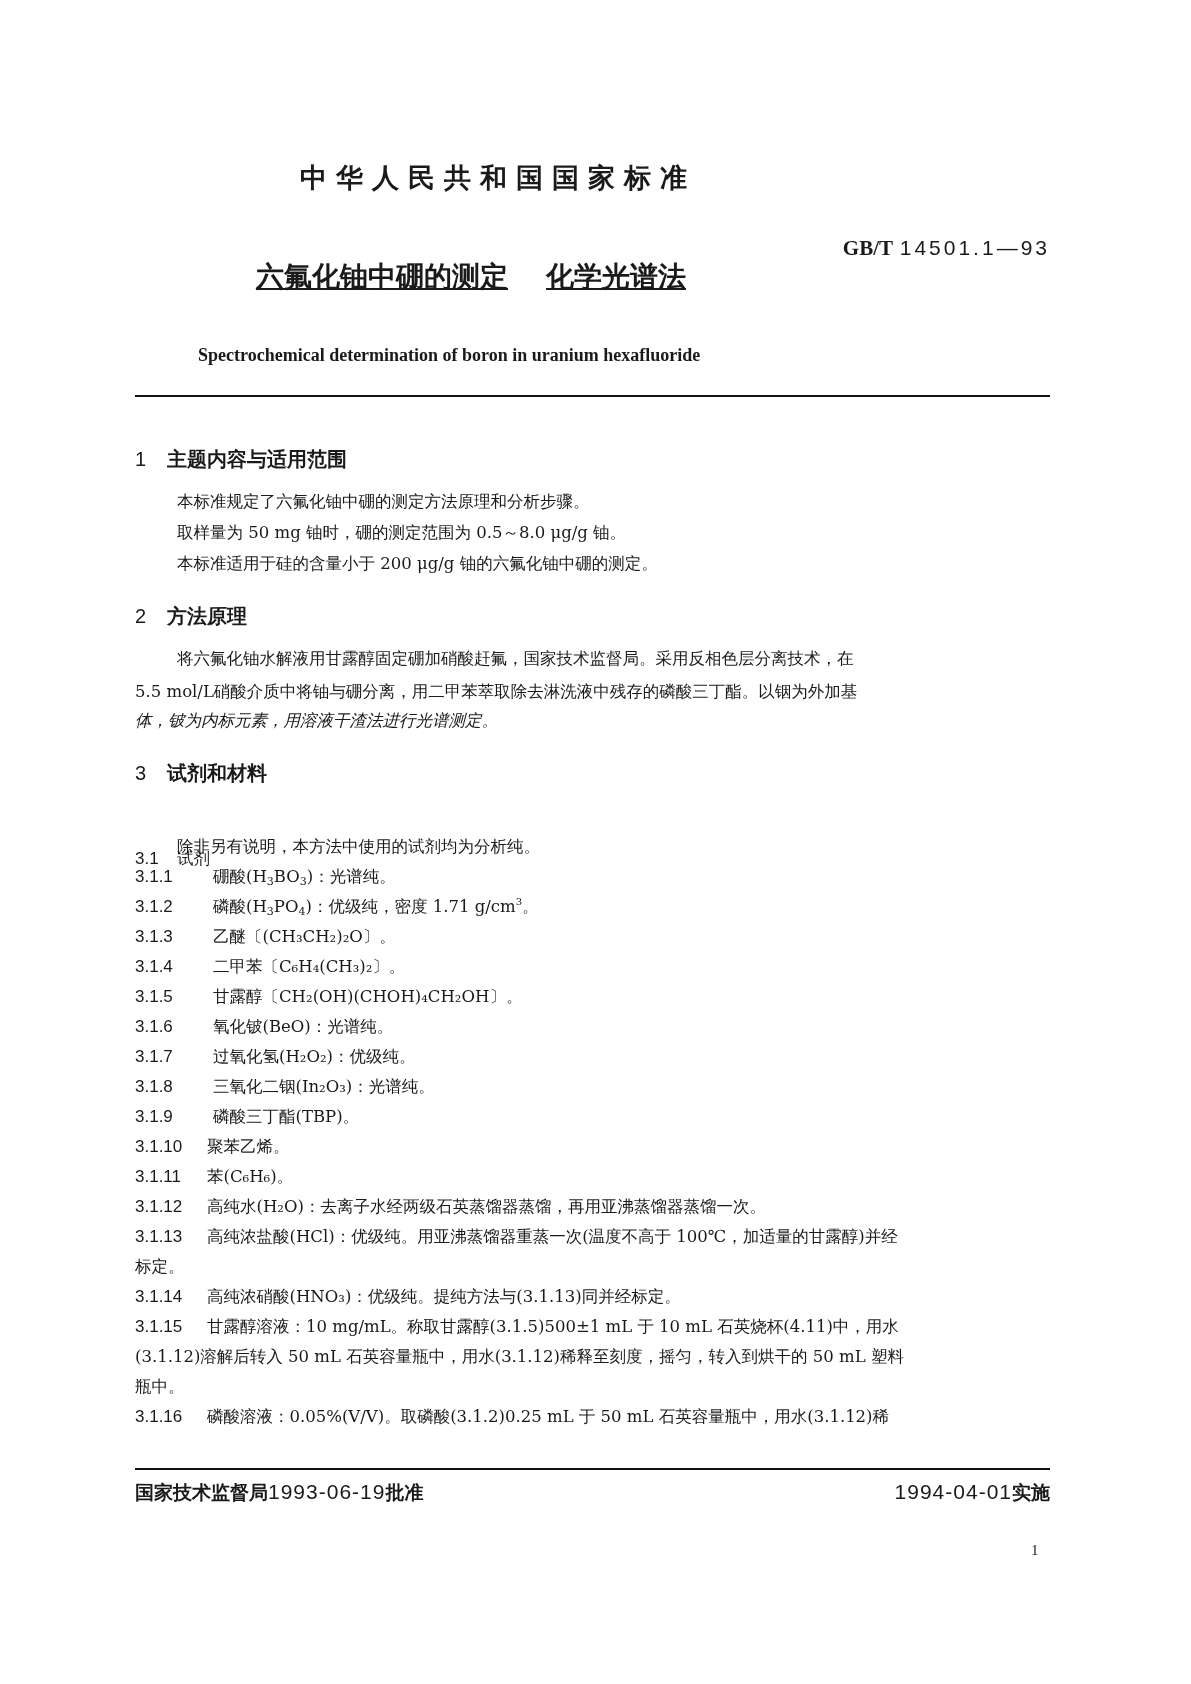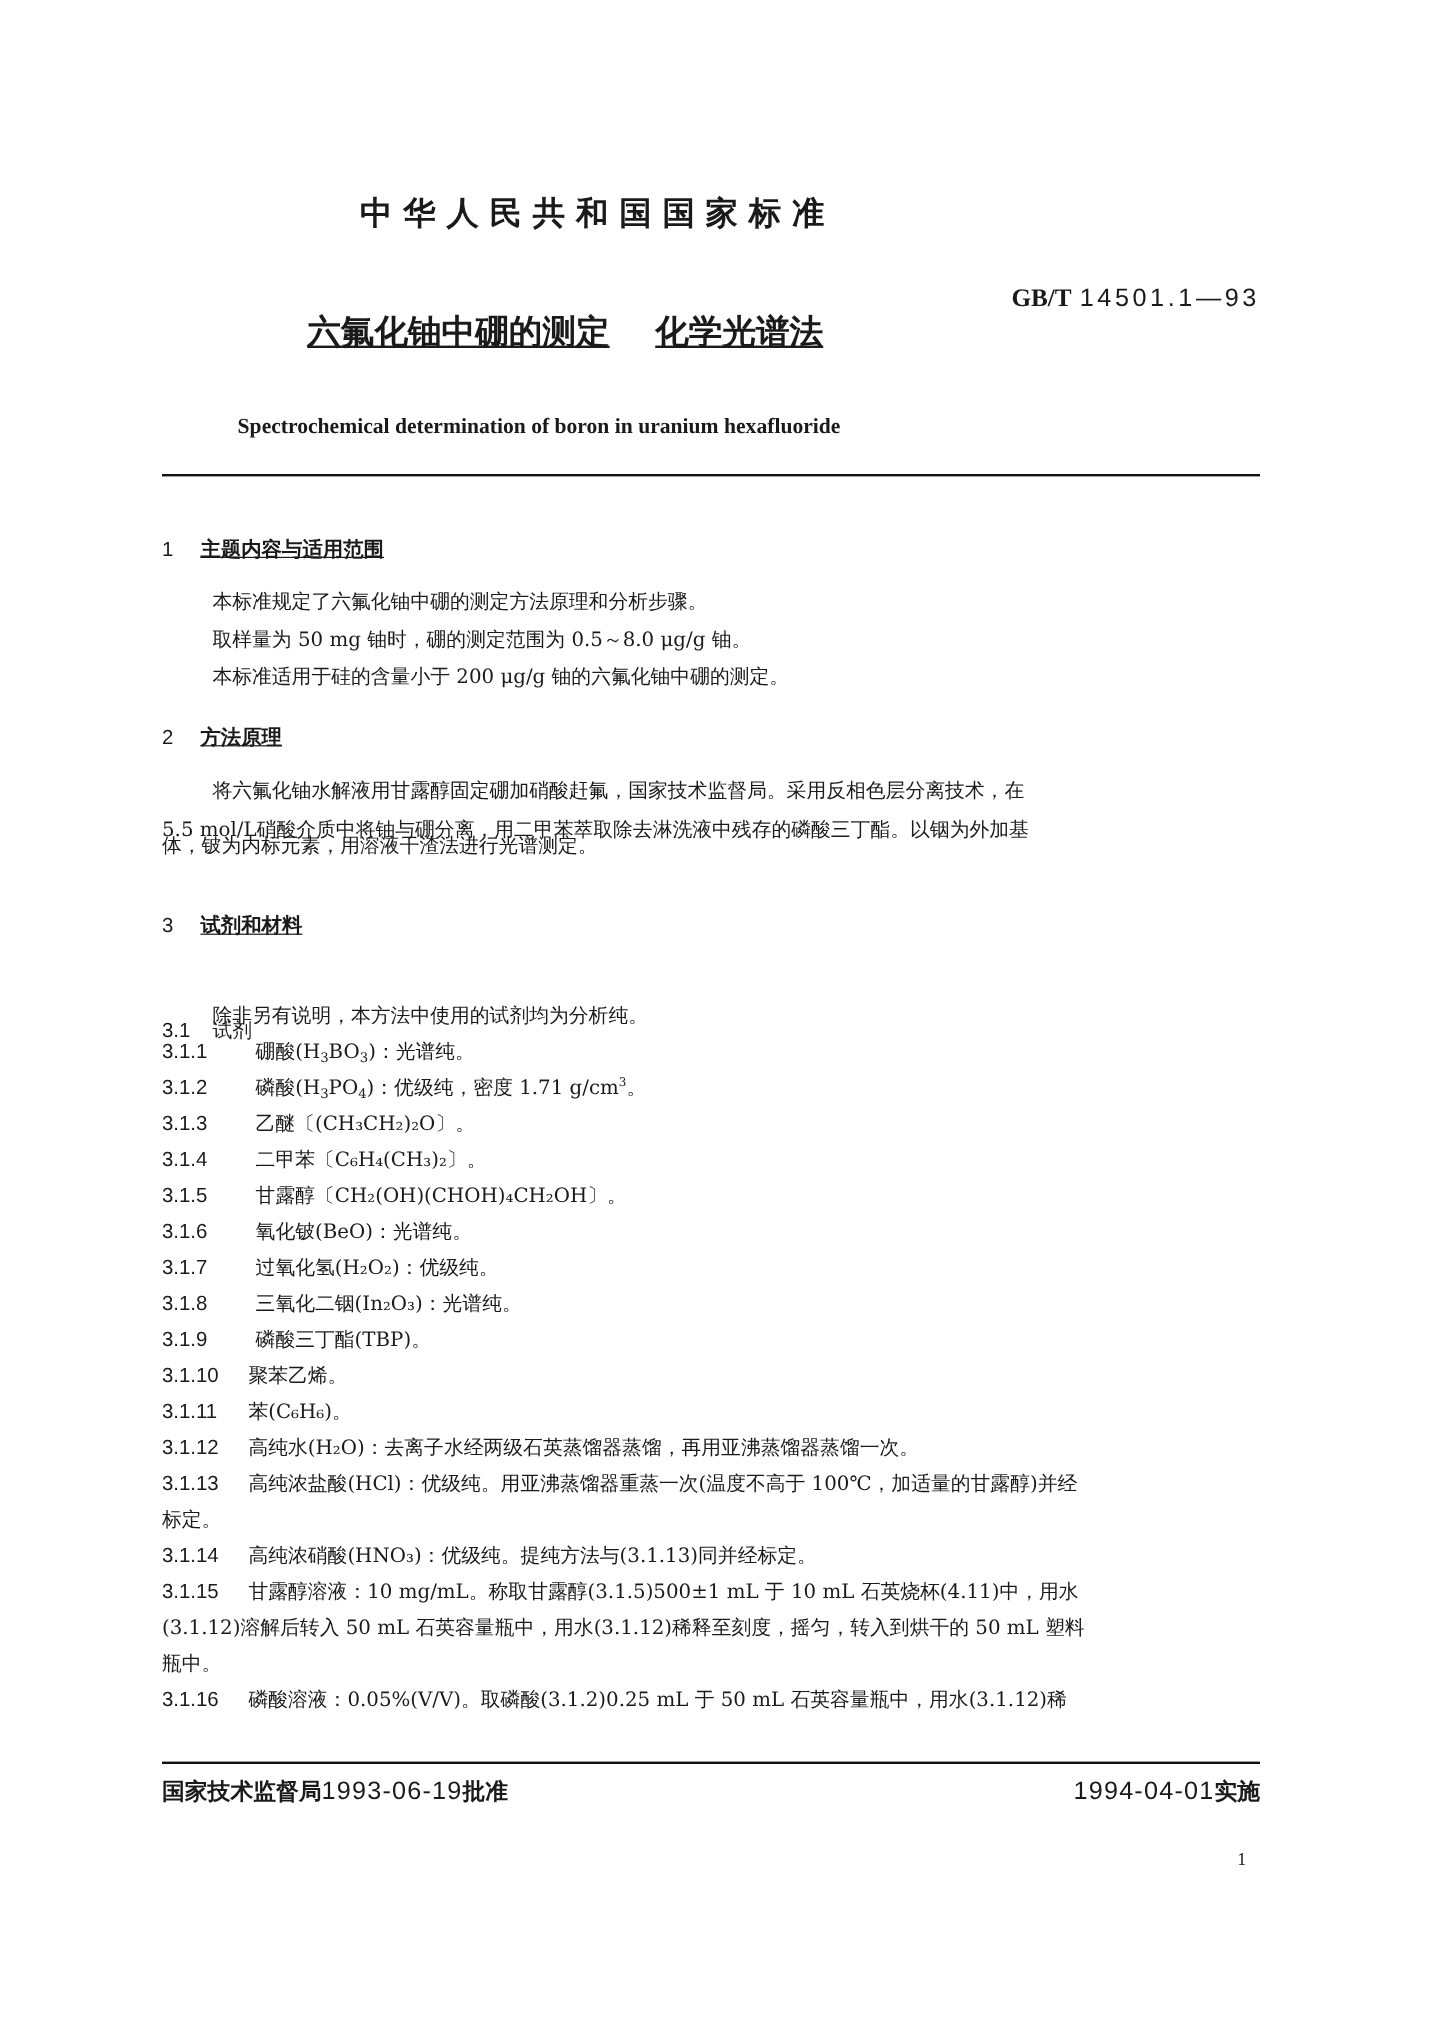--- a/index.html
+++ b/index.html
@@ -22,23 +22,22 @@
     text-decoration: underline;
   }
   .main-title .gap { display: inline-block; width: 38px; }
   .en-title {
     left: 198px; top: 320px; font-size: 18px; font-weight: bold;
     font-family: "Liberation Serif", serif;
     margin-top: 25px;
   }
   .rule { position: absolute; left: 135px; width: 915px; height: 2px; background: #111; }
   .sec-h {
-    font-size: 17px; font-weight: bold;
+    font-size: 20px; font-weight: bold;
     font-family: "DejaVu Sans", "Liberation Sans", sans-serif;
-    text-decoration: underline;
   }
   .sec-h .num { font-weight: normal; display: inline-block; width: 32px; font-family: "Liberation Sans", sans-serif; }
   .p { font-size: 16.5px; }
   .lbl { display: inline-block; font-family: "Liberation Sans", sans-serif; font-size: 17px; }
   .w1 { width: 78px; }
   .w2 { width: 72px; }
   .sub { font-size: 11px; vertical-align: -3px; }
   .sup { font-size: 10px; vertical-align: 7px; }
   .footer-left, .footer-right {
     top: 1480px; font-size: 19px; font-weight: bold;
@@ -68,21 +67,21 @@
 </div>
 <div class="abs p" style="left:177px; top:491px;">本标准规定了六氟化铀中硼的测定方法原理和分析步骤。</div>
 <div class="abs p" style="left:177px; top:522px;">取样量为 50 mg 铀时，硼的测定范围为 0.5～8.0 μg/g 铀。</div>
 <div class="abs p" style="left:177px; top:553px;">本标准适用于硅的含量小于 200 μg/g 铀的六氟化铀中硼的测定。</div>
 
 <div class="abs sec-h" style="left:135px; top:603px;">
   <span class="num">2</span><span>方法原理</span>
 </div>
 <div class="abs p" style="left:177px; top:648px;">将六氟化铀水解液用甘露醇固定硼加硝酸赶氟，国家技术监督局。采用反相色层分离技术，在</div>
 <div class="abs p" style="left:135px; top:681px;">5.5 mol/L硝酸介质中将铀与硼分离，用二甲苯萃取除去淋洗液中残存的磷酸三丁酯。以铟为外加基</div>
-<div class="abs p" style="left:135px; top:694px;">体，铍为内标元素，用溶液干渣法进行光谱测定。</div>
+<div class="abs p" style="left:135px; top:710px;font-style:italic;">体，铍为内标元素，用溶液干渣法进行光谱测定。</div>
 
 <div class="abs sec-h" style="left:135px; top:760px;">
   <span class="num">3</span><span>试剂和材料</span>
 </div>
 <div class="abs p" style="left:135px; top:848px;">
   <span class="lbl" style="width:42px;">3.1</span><span>试剂</span>
 </div>
 <div class="abs p" style="left:177px; top:836px;">除非另有说明，本方法中使用的试剂均为分析纯。</div>
 
 <div class="abs p" style="left:135px; top:866px;">

